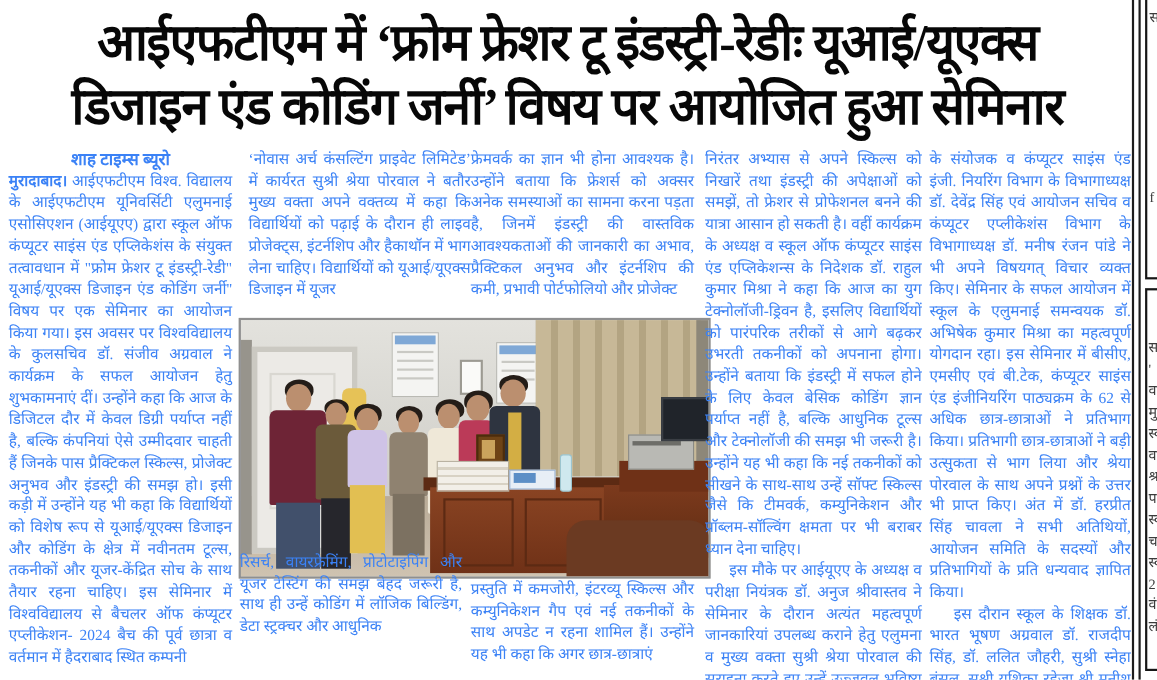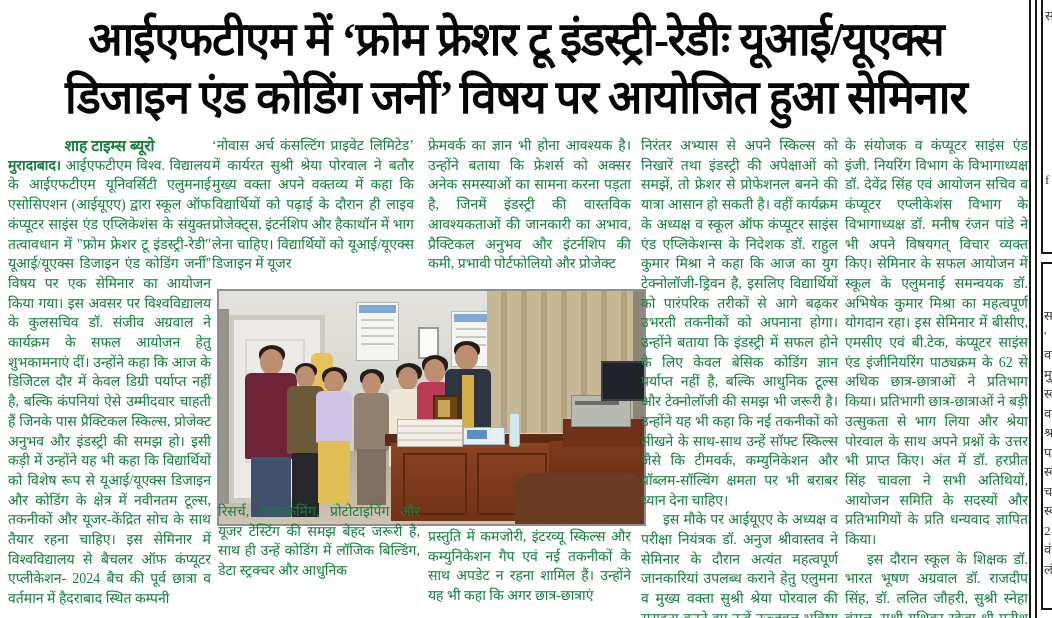--- a/index.html
+++ b/index.html
@@ -16,28 +16,28 @@
   .headline{
     position:absolute;left:10px;top:10px;width:1012px;height:120px;
     text-align:center;font-weight:800;color:#070707;
     font-size:45px;line-height:56px;letter-spacing:-1px;
     transform:scaleY(1.04);transform-origin:top;
     white-space:nowrap;
   }
   
   .col{
     position:absolute;font-size:14px;line-height:19.7px;
-    text-align:justify;color:#15803d;
+    text-align:justify;color:#3b82f6;
   }
   .col p{margin:0;}
   .byline{display:block;text-align:center;font-weight:700;font-size:15.5px;}
   .dateline{font-weight:700;}
   .indent{text-indent:22px;}
   #col1{left:8px;   top:136px; width:203px; height:474px;}
-  #col2top{left:212px; top:136px; width:202px; height:152px;}
+  #col2top{left:226px; top:136px; width:202px; height:152px;}
   #col3top{left:428px; top:136px; width:203px; height:152px;}
   #col2bot{left:218px; top:502px; width:202px; height:86px;}
   #col3bot{left:428px; top:527px; width:203px; height:86px;}
   #col4{left:641px; top:136px; width:197px; height:474px;}
   #col5{left:845px; top:136px; width:183px; height:474px;}
   
   .vrule{position:absolute;top:0;width:1.5px;height:618px;background:#1c1c1c;}
   .sliver-box{position:absolute;border:2px solid #161616;background:#fff;}
   #sliverTop{left:1041px;top:-6px;width:20px;height:256px;}
   #sliverBlack{position:absolute;left:1041px;top:262px;width:20px;height:32px;background:#0d0d0d;}

